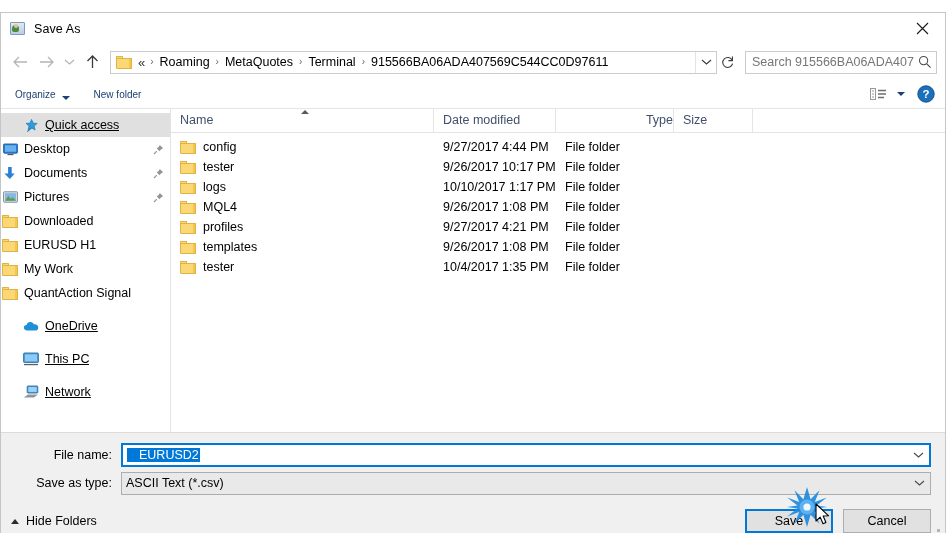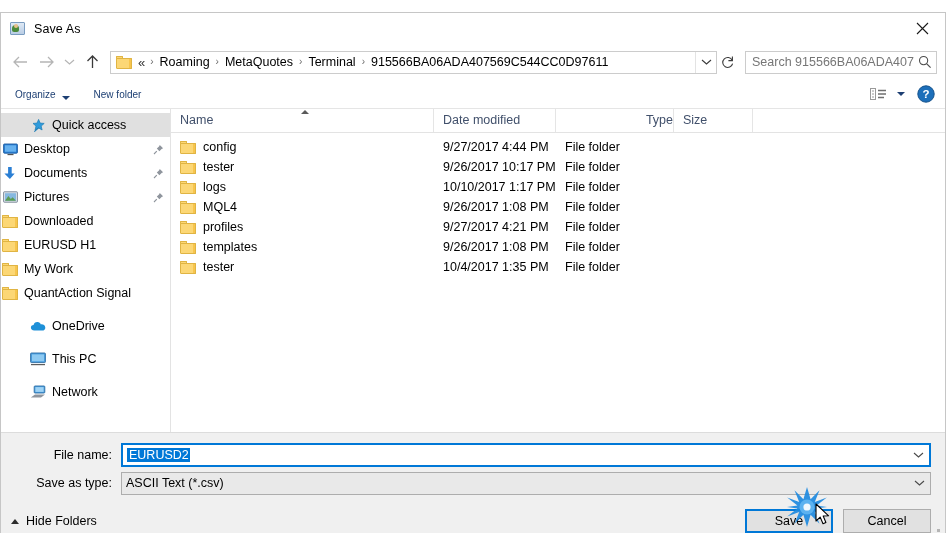--- a/index.html
+++ b/index.html
@@ -222,21 +222,21 @@
   .nav-item.selected { background: #e0e0e0; }
   .nav-item .nv-icon {
     width: 18px; height: 18px;
     flex: none;
     display: flex; align-items: center; justify-content: center;
     margin-right: 5px;
   }
   .nav-item .nv-label { overflow: hidden; }
   .nav-item .pin { margin-left: auto; flex:none; display:flex; align-items:center;}
   .indent-1 { }
-  .indent-root { padding-left: 28px; }
+  .indent-root { padding-left: 21px; text-decoration: underline; }
   .nav-gap { height: 9px; }
 
   
   .filelist {
     flex: 1 1 auto;
     background: #ffffff;
     display: flex;
     flex-direction: column;
     min-width: 0;
     overflow: hidden;
@@ -373,21 +373,21 @@
   .combo-value {
     flex: 1 1 auto;
     font-size: 12.5px;
     padding-left: 4px;
     overflow: hidden;
     white-space: nowrap;
   }
   .sel-text {
     background: #0078d7;
     color: #ffffff;
-    padding: 1px 1px 1px 2px;
+    padding: 1px 1px 1px 12px;
   }
   .combo-arrow {
     width: 22px; height: 100%;
     display: flex; align-items: center; justify-content: center;
     flex: none;
   }
 
   .footer {
     height: 46px;
     display: flex;

